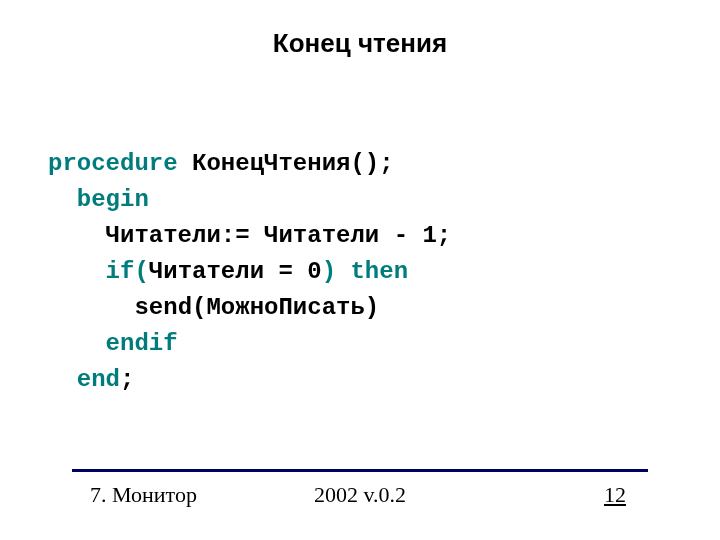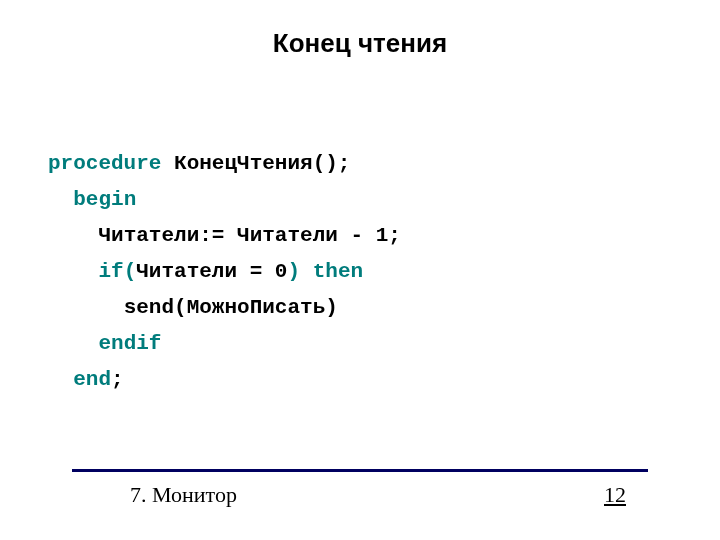--- a/index.html
+++ b/index.html
@@ -25,21 +25,21 @@
     width: 100%;
     text-align: center;
     font-size: 26px;
     font-weight: bold;
   }
   .code {
     position: absolute;
     top: 110px;
     left: 48px;
     font-family: "Courier New", Courier, monospace;
-    font-size: 21px;
+    font-size: 24px;
     font-weight: bold;
     line-height: 36px;
     white-space: pre;
   }
   .kw { color: #007c7c; }
   .plain { color: #000000; }
   .hr {
     position: absolute;
     left: 72px;
     right: 72px;
@@ -53,21 +53,20 @@
     right: 0;
     bottom: 28px;
     height: 30px;
     font-family: "Times New Roman", Times, serif;
     font-size: 22px;
     color: #000;
   }
   .footer .f-left {
     position: absolute;
     left: 90px;
-    margin-left: 40px;
   }
   .footer .f-center {
     position: absolute;
     left: 0;
     right: 0;
     text-align: center;
   }
   .footer .f-right {
     position: absolute;
     right: 94px;
@@ -87,17 +86,18 @@
 <span>    <span class="plain">Читатели:= Читатели - 1;</span></span>
 <span>    <span class="kw">if</span><span class="kw">(</span><span class="plain">Читатели = 0</span><span class="kw">)</span><span class="kw"> then</span></span>
 <span>      <span class="plain">send(МожноПисать)</span></span>
 <span>    <span class="kw">endif</span></span>
 <span>  <span class="kw">end</span><span class="plain">;</span></span>
   </div>
 
   <div class="hr"></div>
 
   <div class="footer">
+    <div class="f-center">2002 v.0.2</div>
     <div class="f-left">7. Монитор</div>
     <div class="f-right">12</div>
   </div>
 
 </div>
 
 </body></html>

